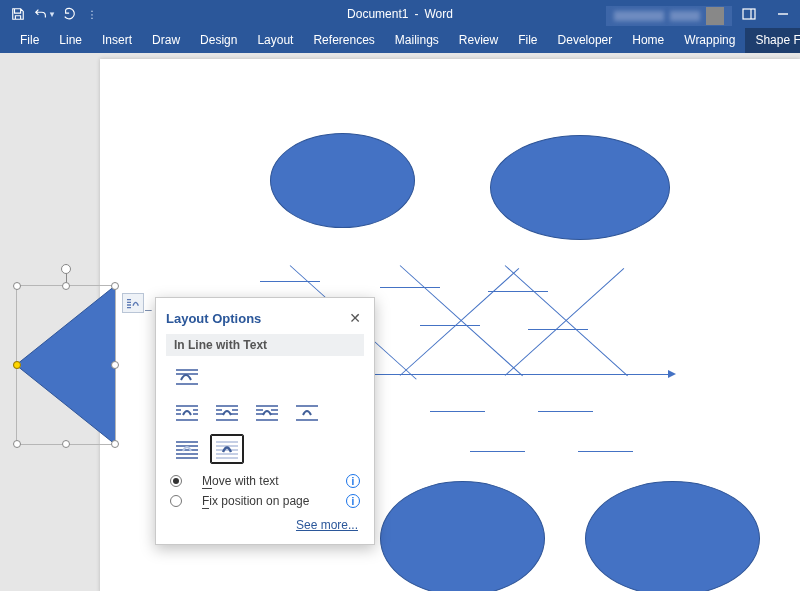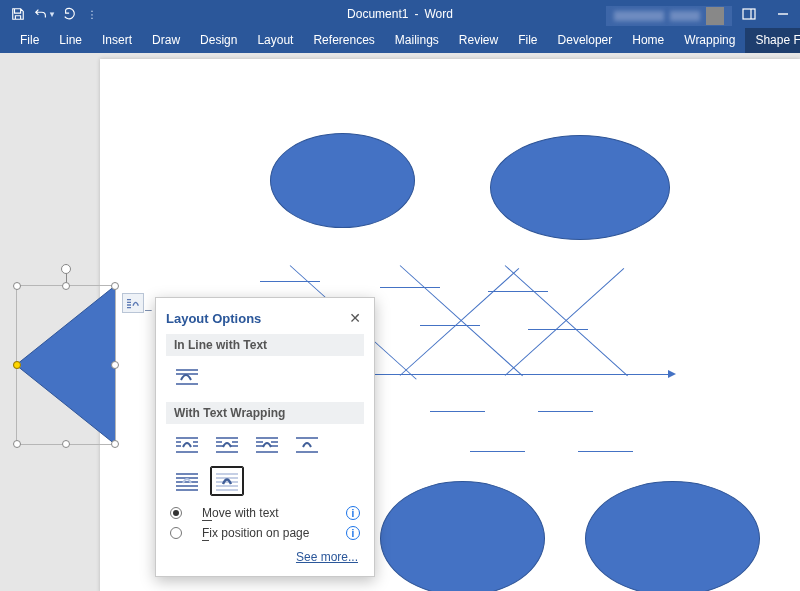--- a/index.html
+++ b/index.html
@@ -269,21 +269,20 @@
       <div class="wrap-btn" title="In Line with Text">
         <span class="wrap-icon">
             <svg width="26" height="22" viewBox="0 0 26 22">
               <path d="M2 4h22M2 8h22M2 18h22" stroke="#6f86b8" stroke-width="2"></path>
               <path d="M7 14q5-10 10 0" fill="none" stroke="#415f99" stroke-width="2"></path>
             </svg>
           </span>
       </div>
     </div>
 
-    <div class="group-hdr">With Text Wrapping</div>
     <div class="opt-grid">
       <div class="wrap-btn" title="Square">
         <span class="wrap-icon">
             <svg width="26" height="22" viewBox="0 0 26 22">
               <path d="M2 4h22M2 8h5M19 8h5M2 12h5M19 12h5M2 18h22" stroke="#6f86b8" stroke-width="2"></path>
               <path d="M9 13q4-8 8 0" fill="none" stroke="#415f99" stroke-width="2"></path>
             </svg>
           </span>
       </div>
       <div class="wrap-btn" title="Tight">

